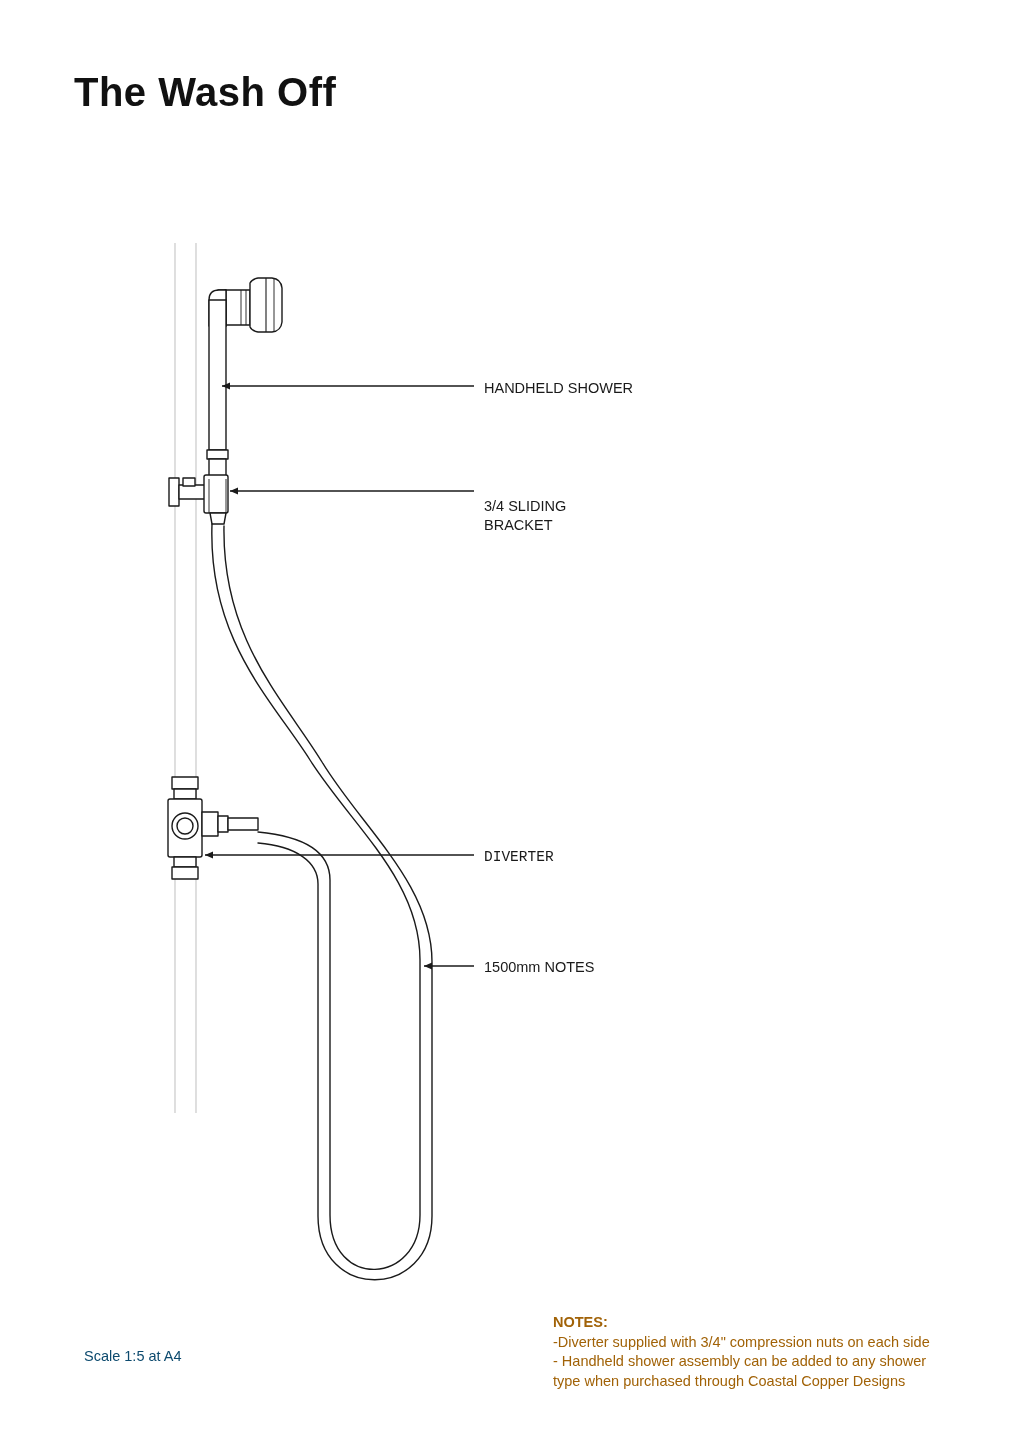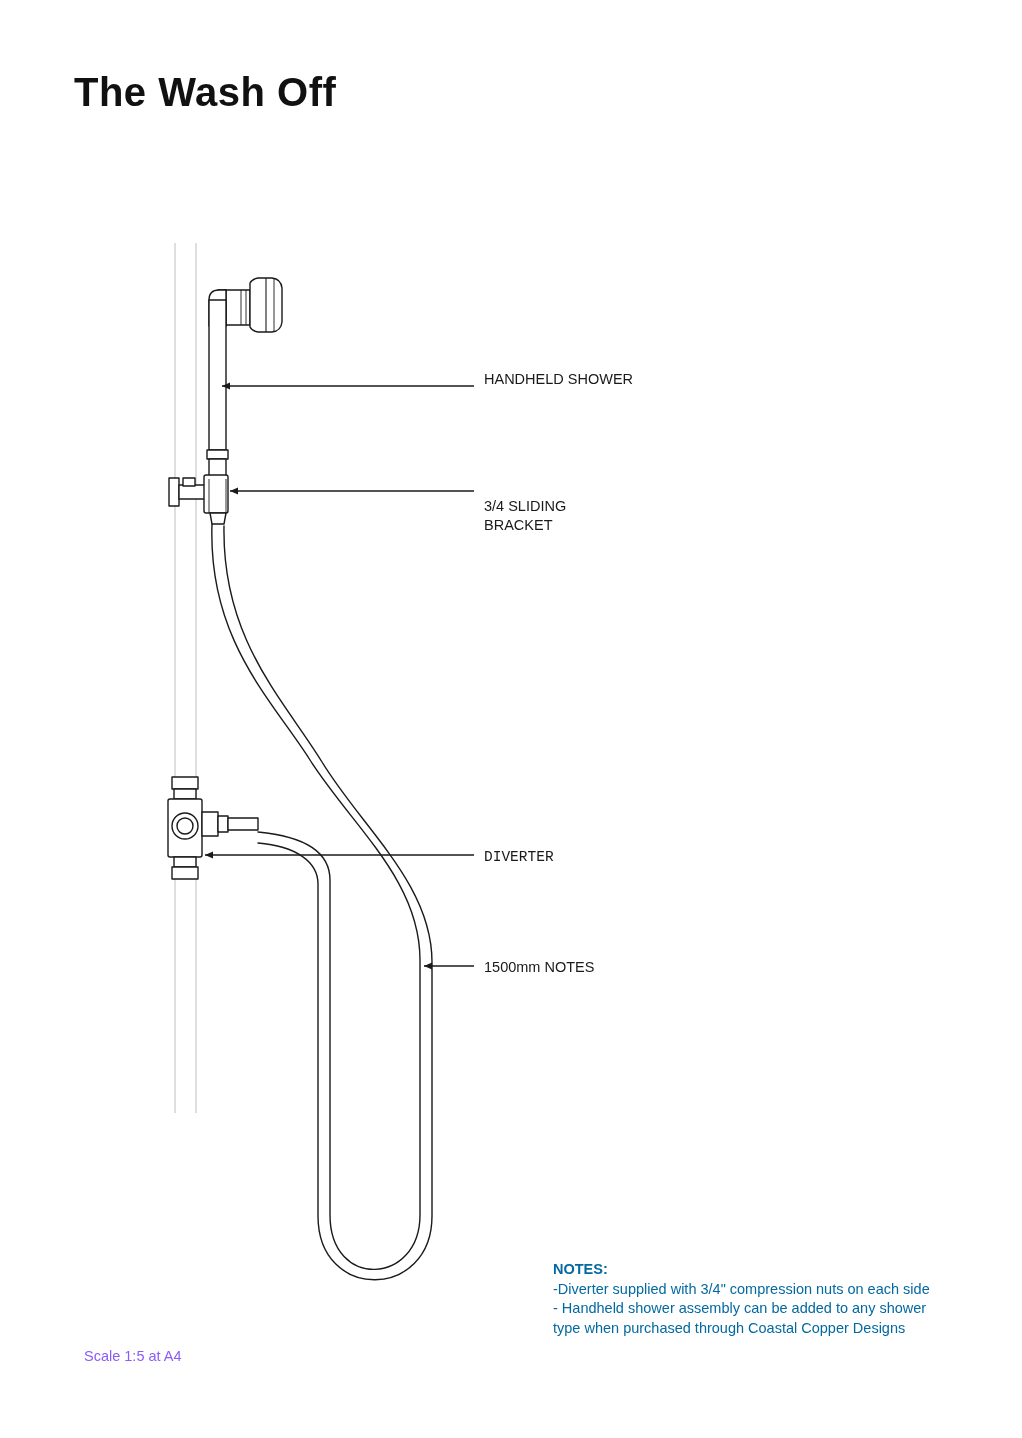--- a/index.html
+++ b/index.html
@@ -39,41 +39,41 @@
     width: 1022px;
     height: 1438px;
   }
   .callout-label {
     position: absolute;
     font-size: 14.5px;
     line-height: 19px;
     color: #1a1a1a;
     white-space: pre-line;
   }
-  #label-handheld { left: 484px; top: 370px; }
+  #label-handheld { left: 484px; top: 379px; }
   #label-bracket  { left: 484px; top: 476px; margin-top: 21px; }
   #label-diverter { left: 484px; top: 848px; font-family: Liberation Mono, monospace; }
   #label-hose     { left: 484px; top: 958px; }
 
   #scale-note {
     position: absolute;
     left: 84px;
     top: 1348px;
     font-size: 14.5px;
-    color: #8b5cf6;
+    color: #0c4a6e;
     white-space: nowrap;
   }
   #notes-block {
     position: absolute;
     left: 553px;
-    top: 1260px;
+    top: 1313px;
     width: 400px;
     font-size: 14.5px;
     line-height: 19.5px;
-    color: #0369a1;
+    color: #a16207;
   }
   #notes-heading {
     font-weight: bold;
     font-size: 14.5px;
   }
   .notes-line { display: block; }
 </style>
 </head>
 <body>
 

